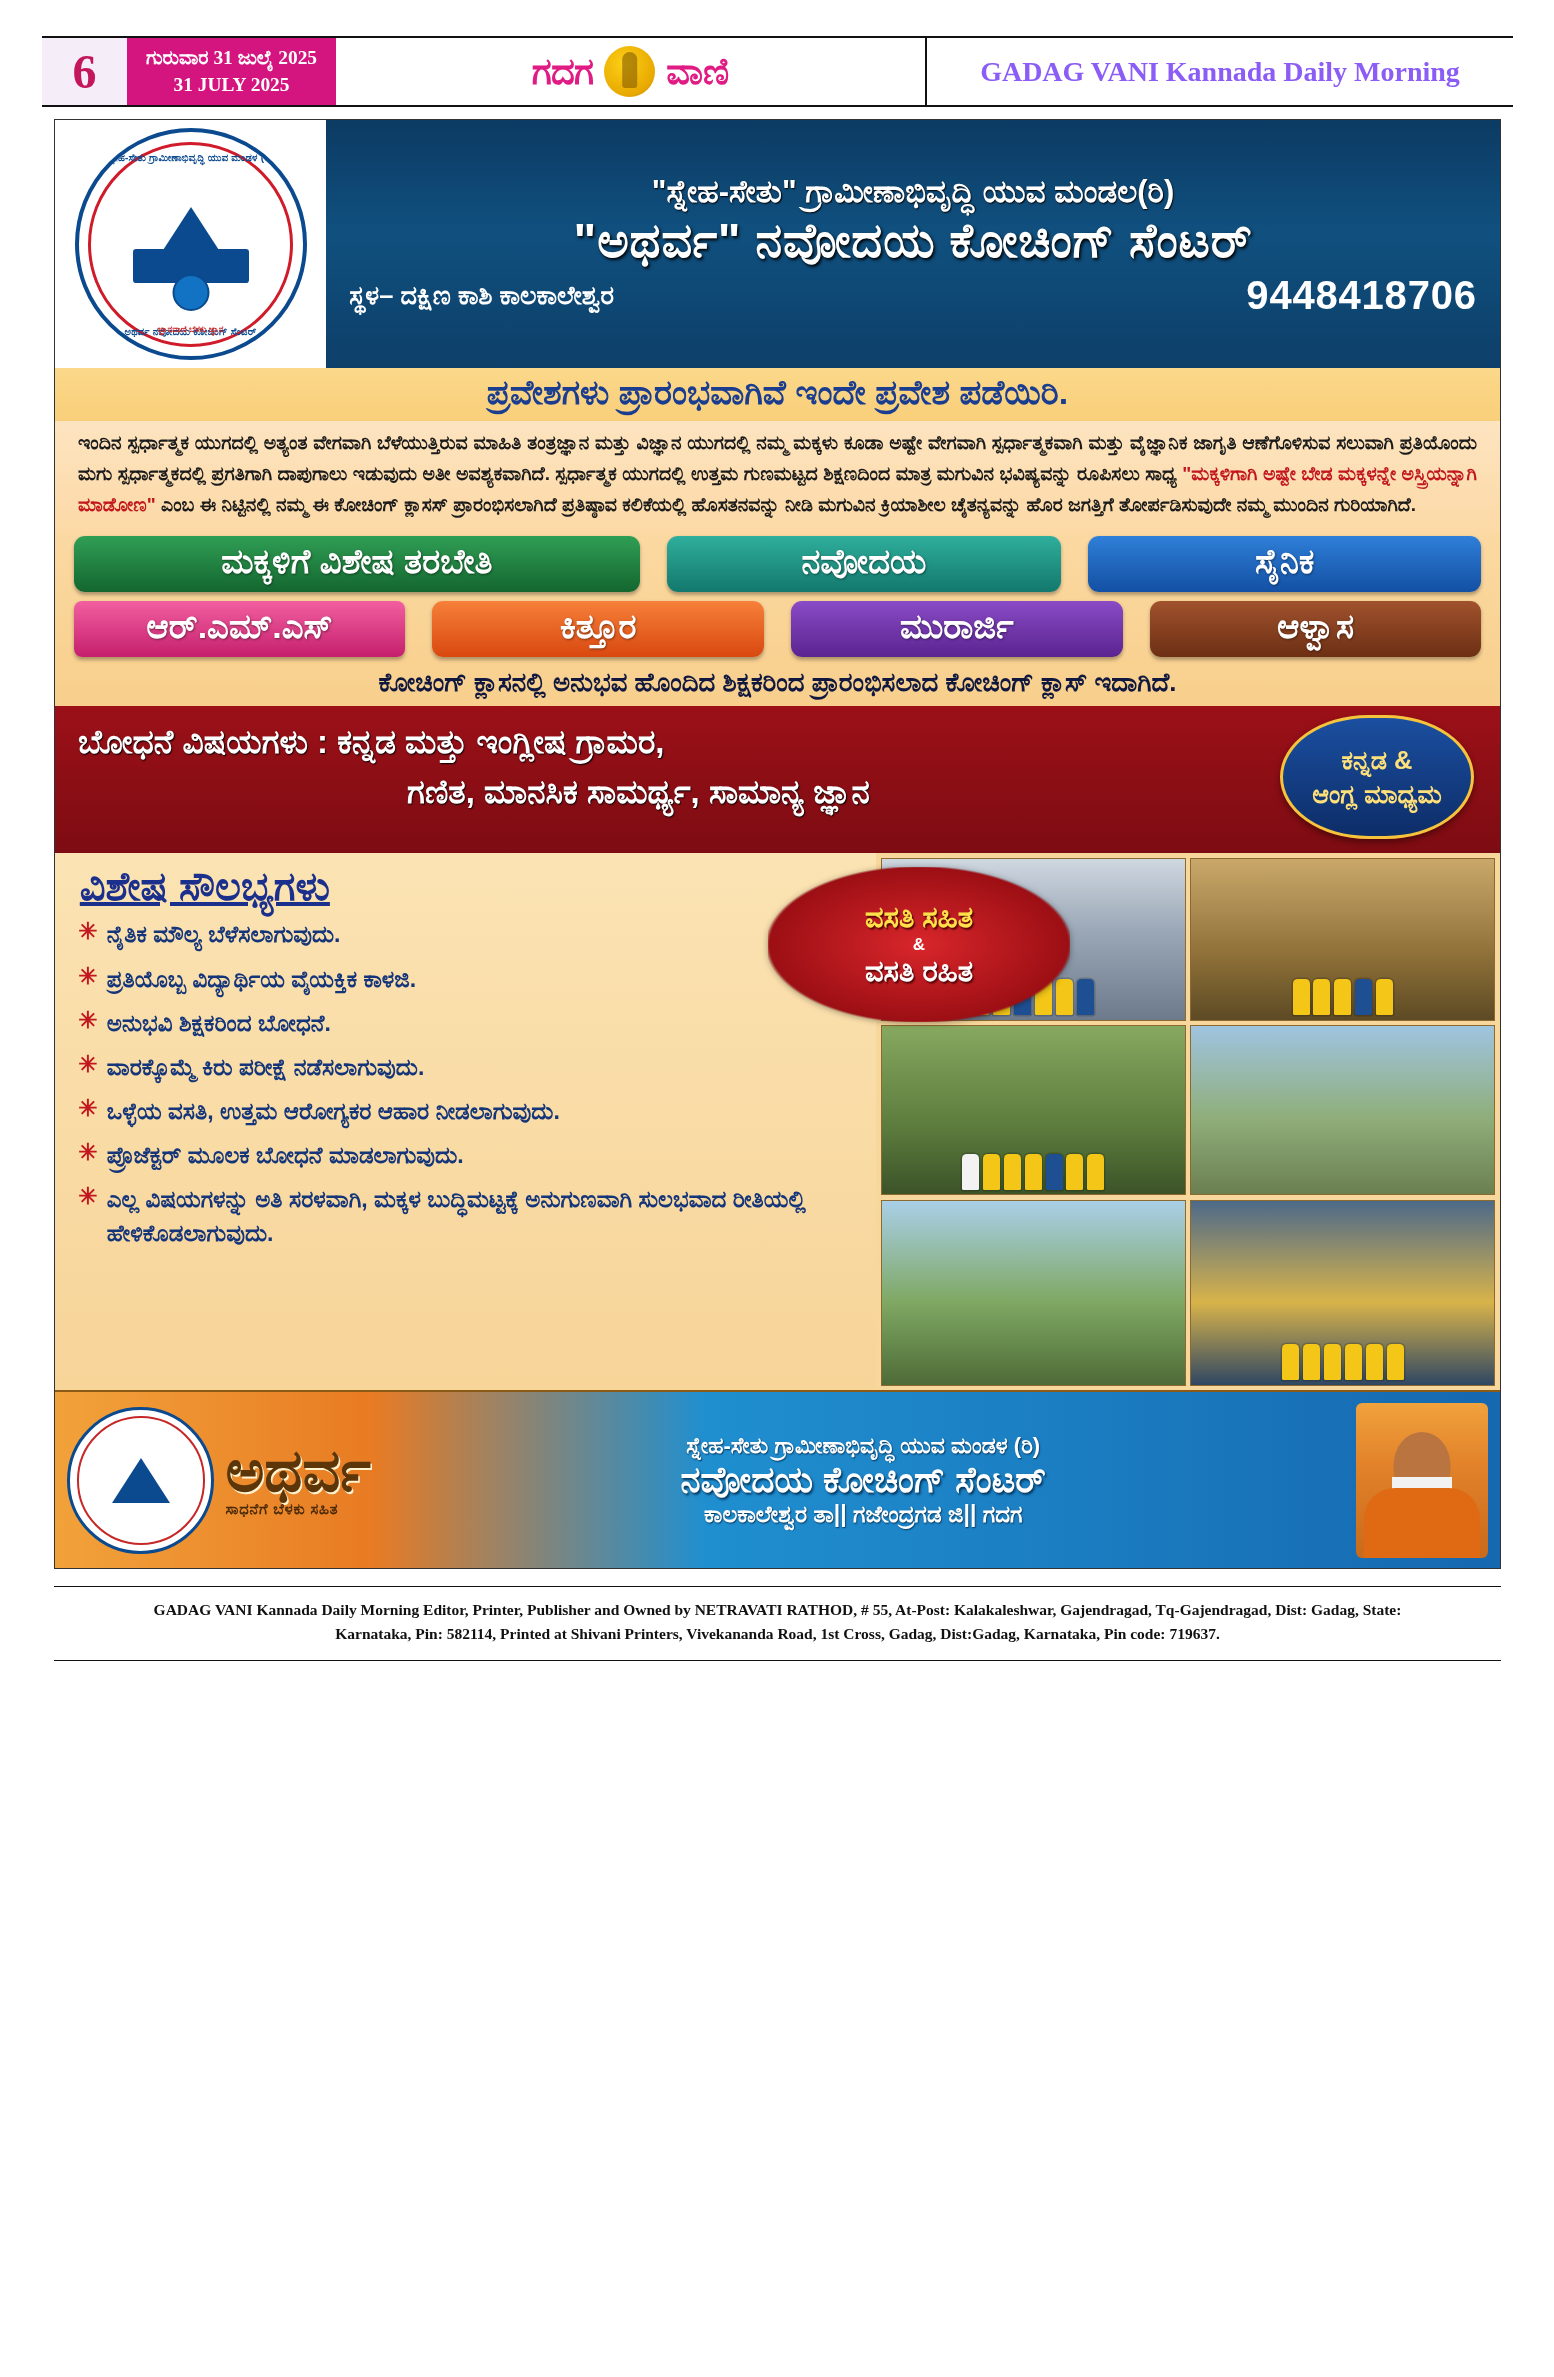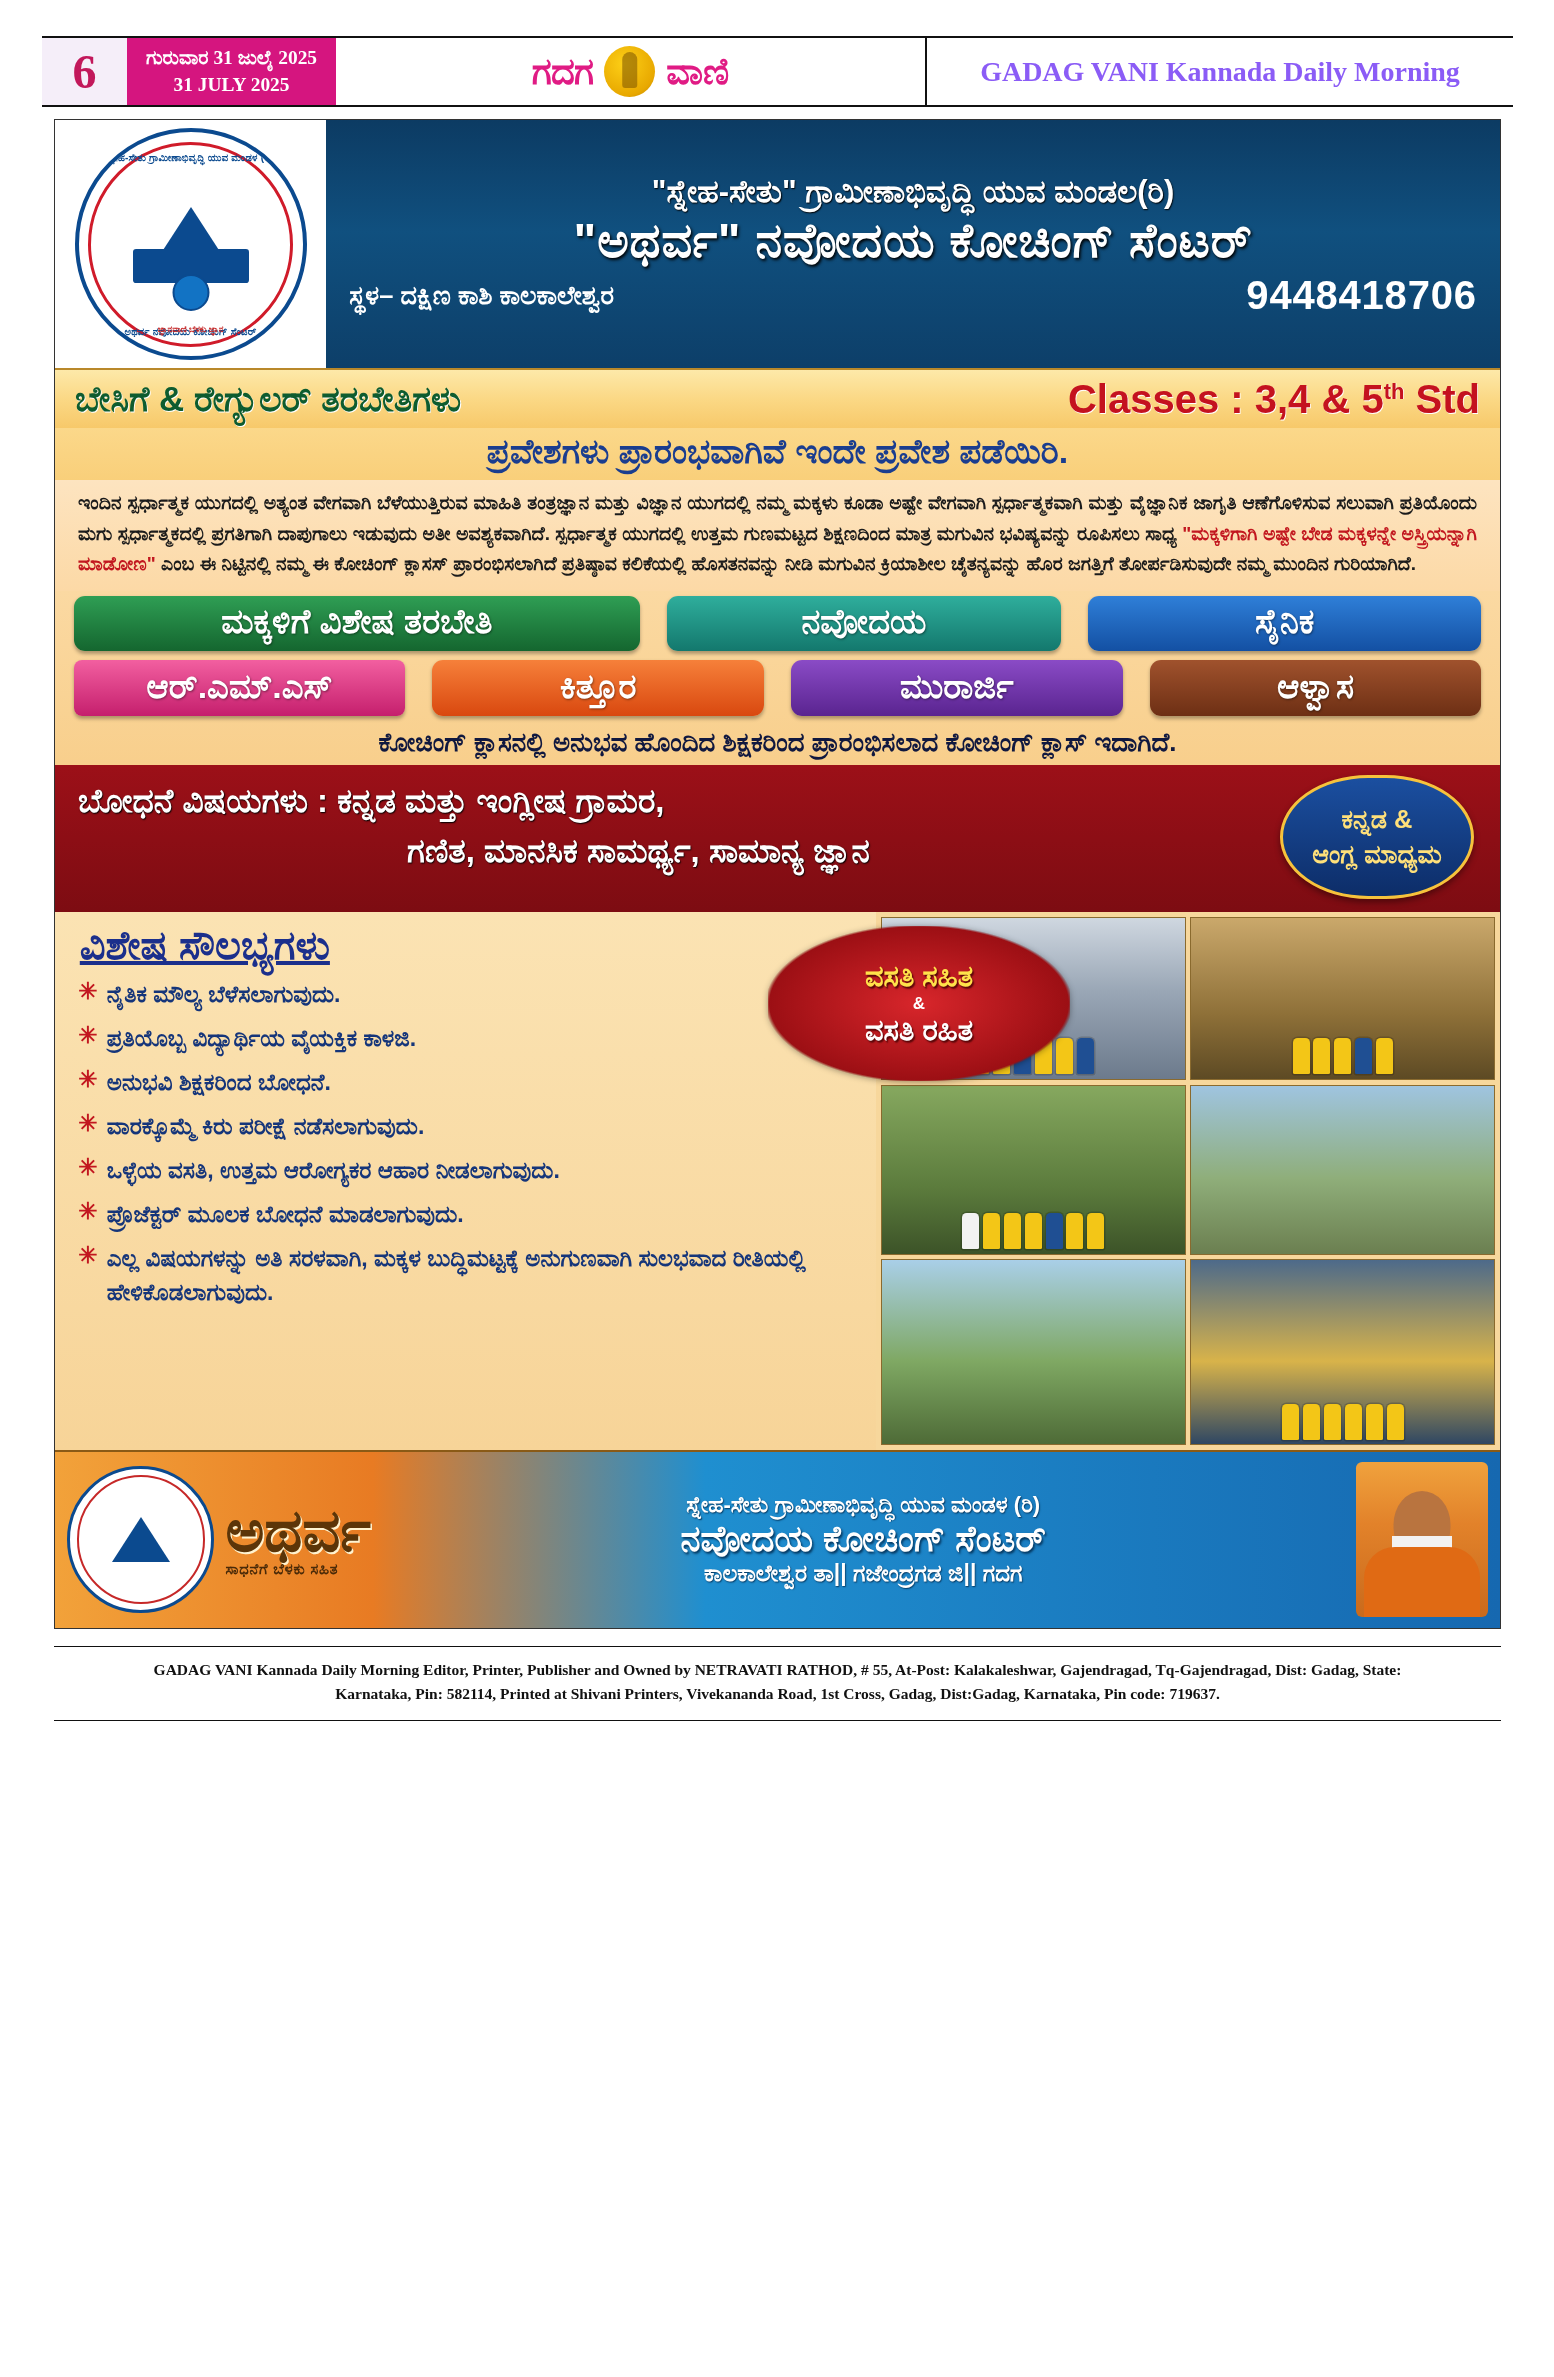--- a/index.html
+++ b/index.html
@@ -418,26 +418,20 @@
       <div class="head-text">
         <div class="h-line1">"ಸ್ನೇಹ-ಸೇತು" ಗ್ರಾಮೀಣಾಭಿವೃದ್ಧಿ ಯುವ ಮಂಡಲ(ರಿ)</div>
         <div class="h-line2">"ಅಥರ್ವ" ನವೋದಯ ಕೋಚಿಂಗ್ ಸೆಂಟರ್</div>
         <div class="h-line3">
           <div class="place">ಸ್ಥಳ– ದಕ್ಷಿಣ ಕಾಶಿ ಕಾಲಕಾಲೇಶ್ವರ</div>
           <div class="phone">9448418706</div>
         </div>
       </div>
     </div>
 
-    <div class="band-classes">
-      <div class="left">ಬೇಸಿಗೆ &amp; ರೇಗ್ಯುಲರ್ ತರಬೇತಿಗಳು</div>
-      <div class="right">
-        <span>Classes : 3,4 &amp; 5</span><sup>th</sup><span> Std</span>
-      </div>
-    </div>
 
     <div class="band-admission">ಪ್ರವೇಶಗಳು ಪ್ರಾರಂಭವಾಗಿವೆ ಇಂದೇ ಪ್ರವೇಶ ಪಡೆಯಿರಿ.</div>
 
     <div class="para">
       <span>ಇಂದಿನ ಸ್ಪರ್ಧಾತ್ಮಕ ಯುಗದಲ್ಲಿ ಅತ್ಯಂತ ವೇಗವಾಗಿ ಬೆಳೆಯುತ್ತಿರುವ ಮಾಹಿತಿ ತಂತ್ರಜ್ಞಾನ ಮತ್ತು ವಿಜ್ಞಾನ ಯುಗದಲ್ಲಿ ನಮ್ಮ ಮಕ್ಕಳು ಕೂಡಾ ಅಷ್ಟೇ ವೇಗವಾಗಿ ಸ್ಪರ್ಧಾತ್ಮಕವಾಗಿ ಮತ್ತು ವೈಜ್ಞಾನಿಕ ಜಾಗೃತಿ ಆಣೆಗೊಳಿಸುವ ಸಲುವಾಗಿ ಪ್ರತಿಯೊಂದು ಮಗು ಸ್ಪರ್ಧಾತ್ಮಕದಲ್ಲಿ ಪ್ರಗತಿಗಾಗಿ ದಾಪುಗಾಲು ಇಡುವುದು ಅತೀ ಅವಶ್ಯಕವಾಗಿದೆ. ಸ್ಪರ್ಧಾತ್ಮಕ ಯುಗದಲ್ಲಿ ಉತ್ತಮ ಗುಣಮಟ್ಟದ ಶಿಕ್ಷಣದಿಂದ ಮಾತ್ರ ಮಗುವಿನ ಭವಿಷ್ಯವನ್ನು ರೂಪಿಸಲು ಸಾಧ್ಯ</span>
       <span class="red">"ಮಕ್ಕಳಿಗಾಗಿ ಅಷ್ಟೇ ಬೇಡ ಮಕ್ಕಳನ್ನೇ ಅಸ್ತ್ರಿಯನ್ನಾಗಿ ಮಾಡೋಣ"</span>
       <span> ಎಂಬ ಈ ನಿಟ್ಟಿನಲ್ಲಿ ನಮ್ಮ ಈ ಕೋಚಿಂಗ್ ಕ್ಲಾಸಸ್ ಪ್ರಾರಂಭಿಸಲಾಗಿದೆ ಪ್ರತಿಷ್ಠಾವ ಕಲಿಕೆಯಲ್ಲಿ ಹೊಸತನವನ್ನು ನೀಡಿ ಮಗುವಿನ ಕ್ರಿಯಾಶೀಲ ಚೈತನ್ಯವನ್ನು ಹೊರ ಜಗತ್ತಿಗೆ ತೋರ್ಪಡಿಸುವುದೇ ನಮ್ಮ ಮುಂದಿನ ಗುರಿಯಾಗಿದೆ.</span>
     </div>
 
     <div class="pills">

